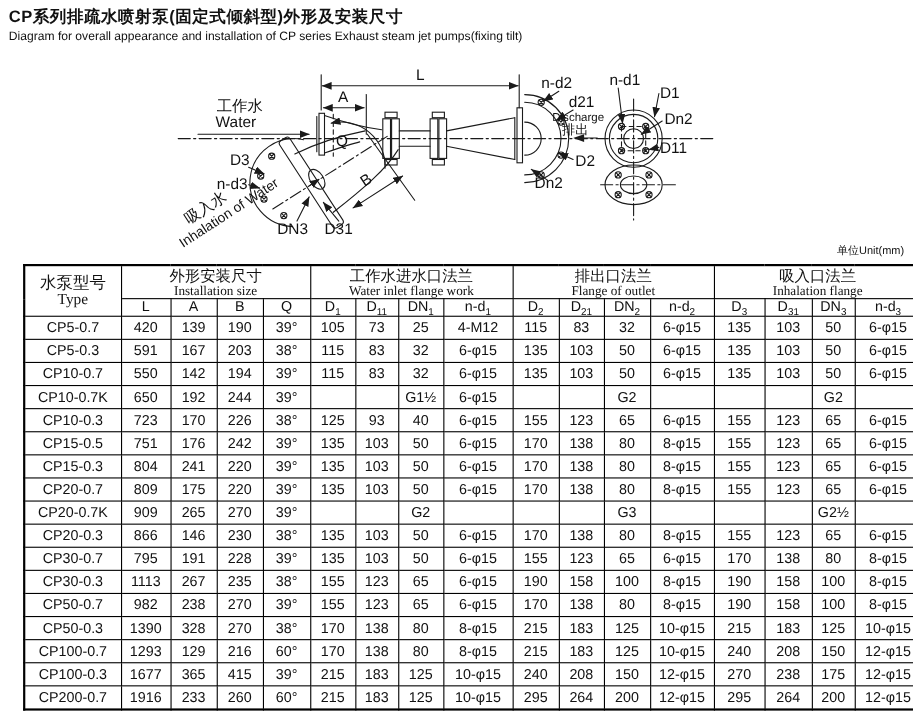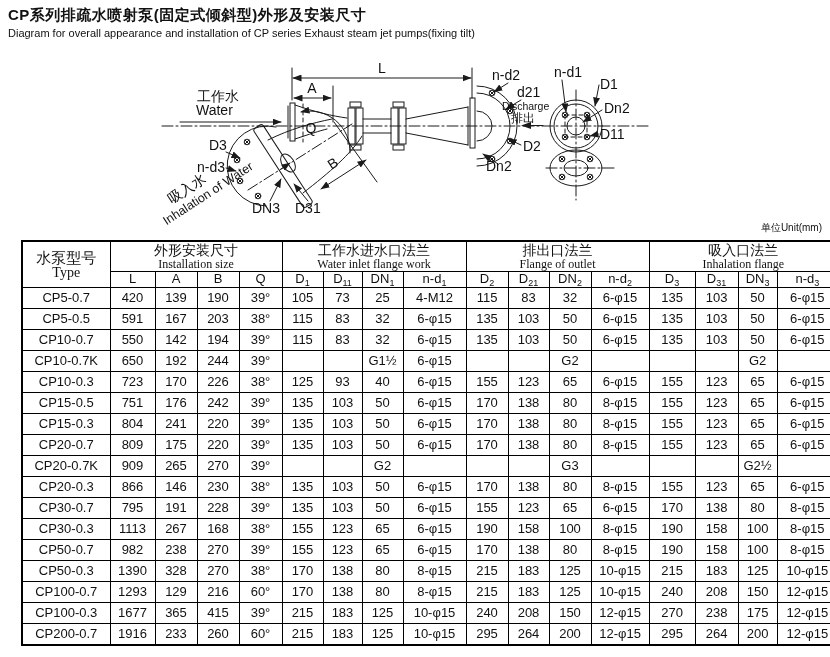--- a/index.html
+++ b/index.html
@@ -265,21 +265,21 @@
         <td>115</td>
         <td>83</td>
         <td>32</td>
         <td>6-φ15</td>
         <td>135</td>
         <td>103</td>
         <td>50</td>
         <td>6-φ15</td>
       </tr>
       <tr>
-        <td class="type-cell">CP5-0.5</td>
+        <td class="type-cell">CP5-0.3</td>
         <td>591</td>
         <td>167</td>
         <td>203</td>
         <td>38°</td>
         <td>115</td>
         <td>83</td>
         <td>32</td>
         <td>6-φ15</td>
         <td>135</td>
         <td>103</td>
@@ -458,21 +458,21 @@
         <td>6-φ15</td>
         <td>170</td>
         <td>138</td>
         <td>80</td>
         <td>8-φ15</td>
       </tr>
       <tr>
         <td class="type-cell">CP30-0.3</td>
         <td>1113</td>
         <td>267</td>
-        <td>168</td>
+        <td>235</td>
         <td>38°</td>
         <td>155</td>
         <td>123</td>
         <td>65</td>
         <td>6-φ15</td>
         <td>190</td>
         <td>158</td>
         <td>100</td>
         <td>8-φ15</td>
         <td>190</td>

